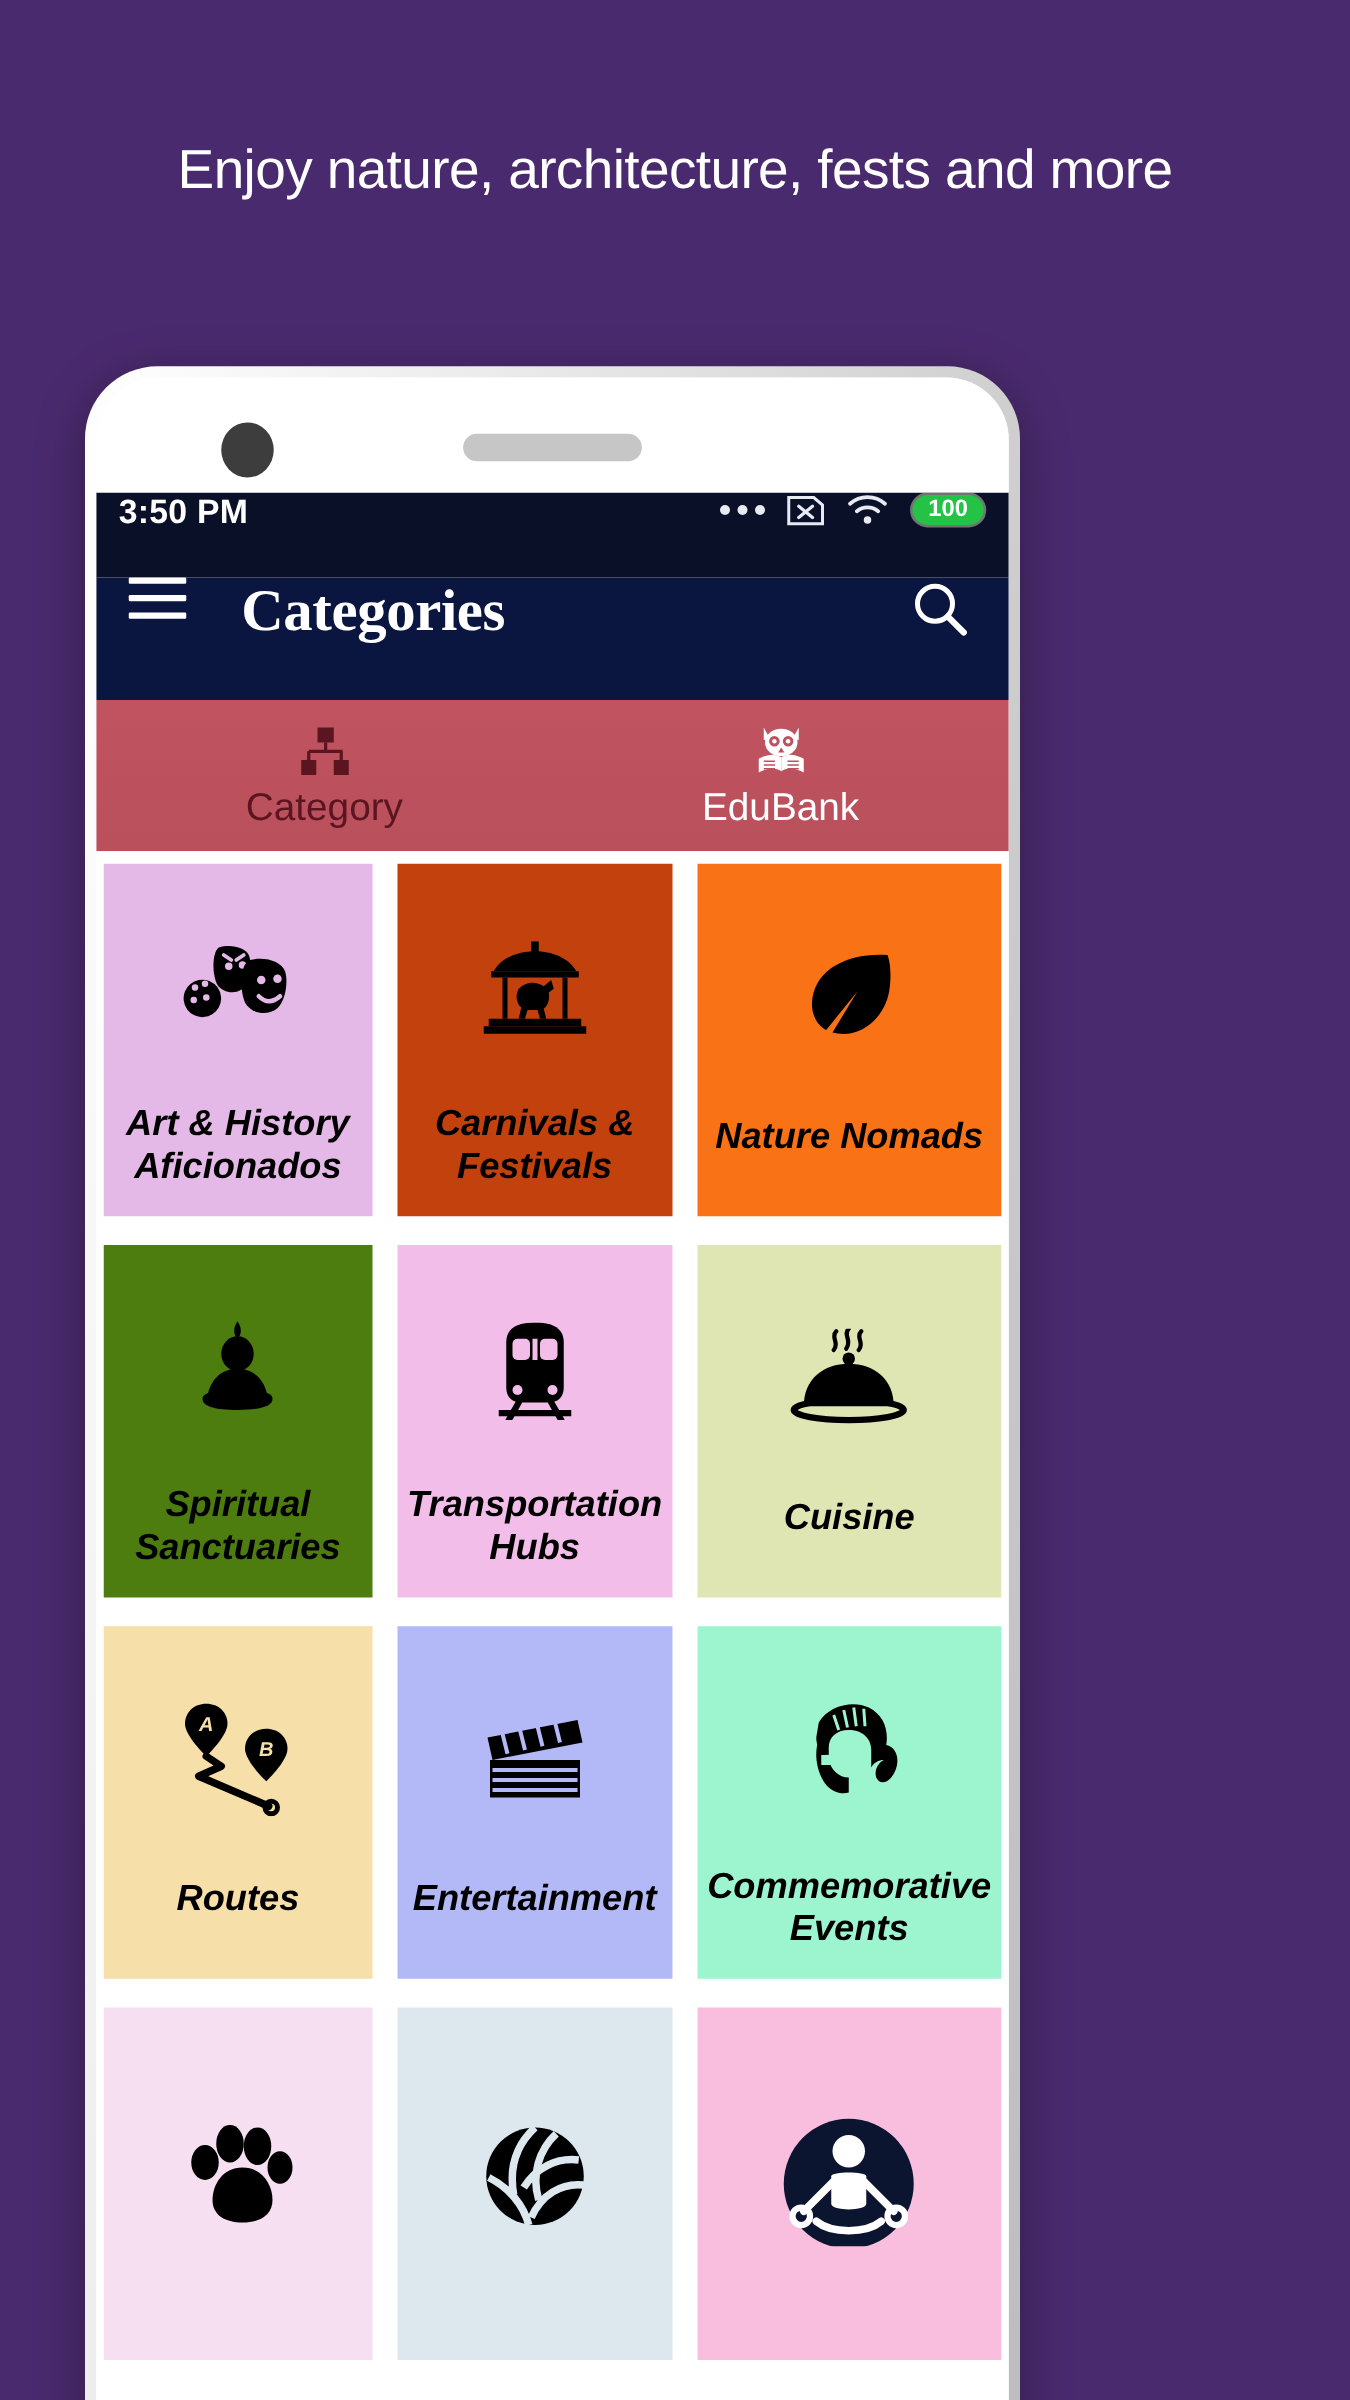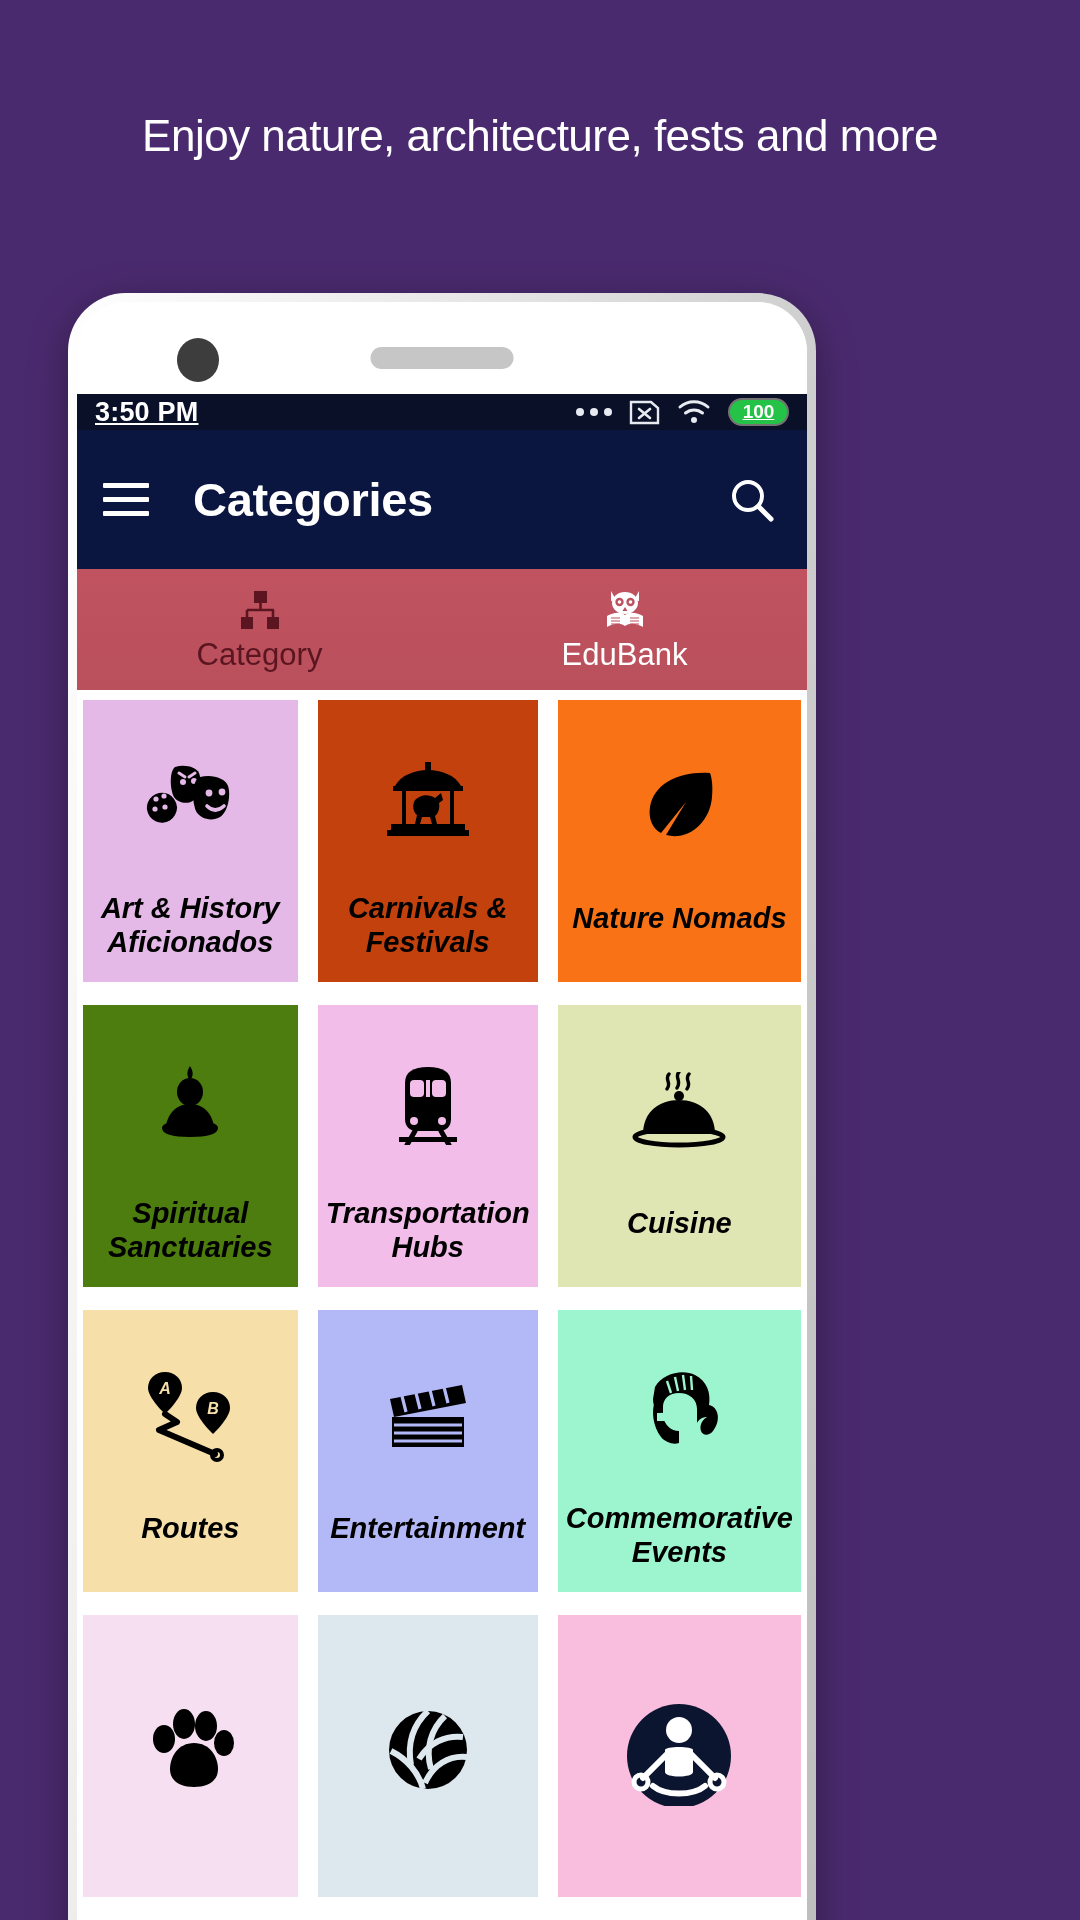--- a/index.html
+++ b/index.html
@@ -49,45 +49,45 @@
     width:42px; height:44px; border-radius:50%;
     background:#3d3d3d;
   }
   .speaker {
     position:absolute; left:50%; transform:translateX(-50%); top:45px;
     width:143px; height:22px; border-radius:11px;
     background:#c6c6c6;
   }
   
   .statusbar {
-    height:36px;
+    height:68px;
     background:#0a1028;
-    display:flex; align-items:center;
+    display:flex; align-items:flex-start;
     padding:0 18px 0 18px;
     color:#ffffff;
-    text-decoration:underline;
   }
   .clock { font-size:27px; font-weight:700; letter-spacing:.2px; }
   .status-right { margin-left:auto; display:flex; align-items:center; gap:17px; }
   .dots { display:flex; gap:6px; }
   .dots i { width:8px; height:8px; border-radius:50%; background:#e8eaf2; display:block; }
   .sim { position:relative; width:31px; height:25px; }
   .sim svg { display:block; }
   .wifi svg { display:block; }
   .batt {
     width:61px; height:28px; border-radius:14px;
     background:#24c246; border:2px solid #737373;
     display:flex; align-items:center; justify-content:center;
     color:#ffffff; font-size:19px; font-weight:700;
   }
   
   .appbar {
-    height:139px; background:#0a1540;
-    display:flex; align-items:center;
+    height:98px; background:#0a1540;
+    display:flex; align-items:flex-start;
     padding:0 30px 0 26px;
+    font-family:Liberation Serif, serif;
   }
   .ham { width:46px; display:flex; flex-direction:column; gap:9px; cursor:pointer; }
   .ham span { height:5px; background:#ffffff; border-radius:1px; display:block; }
   .appbar-title {
     color:#ffffff; font-size:47px; font-weight:700;
     margin-left:44px; letter-spacing:-.3px;
   }
   .search-btn { margin-left:auto; }
   
   .tabs {

